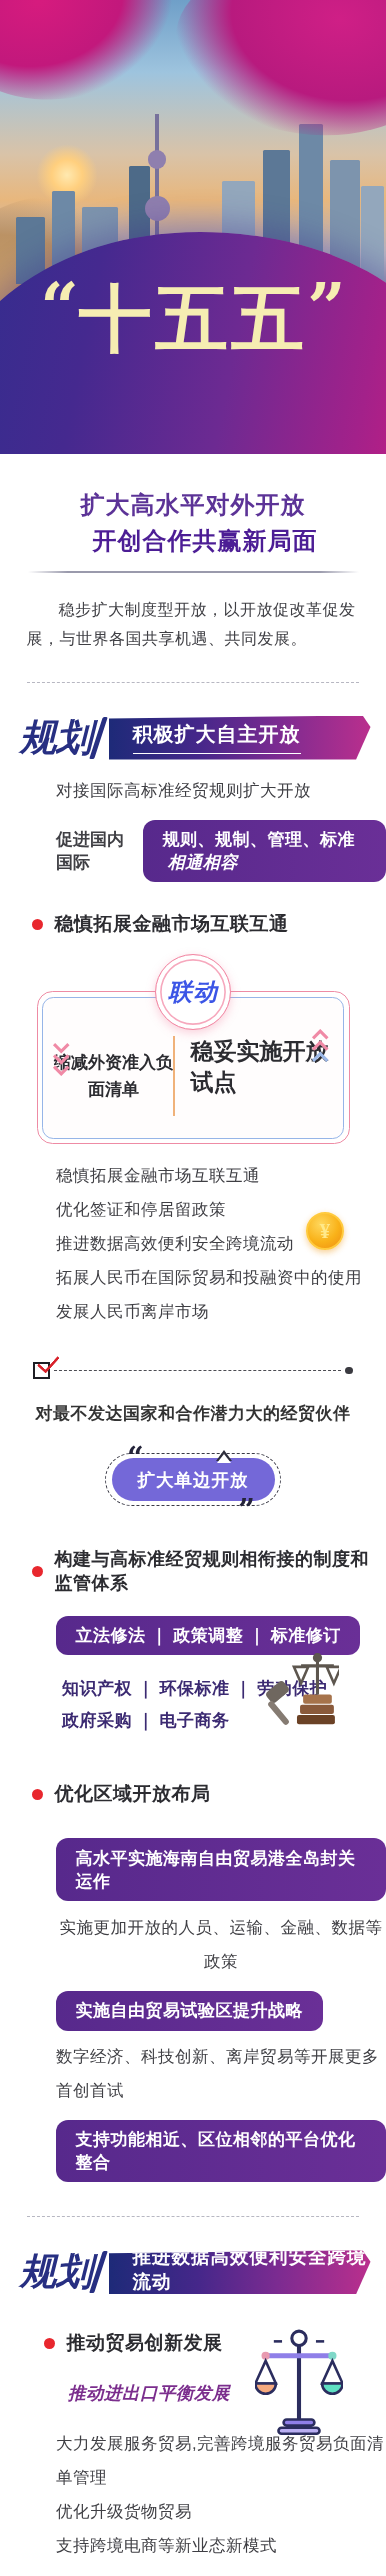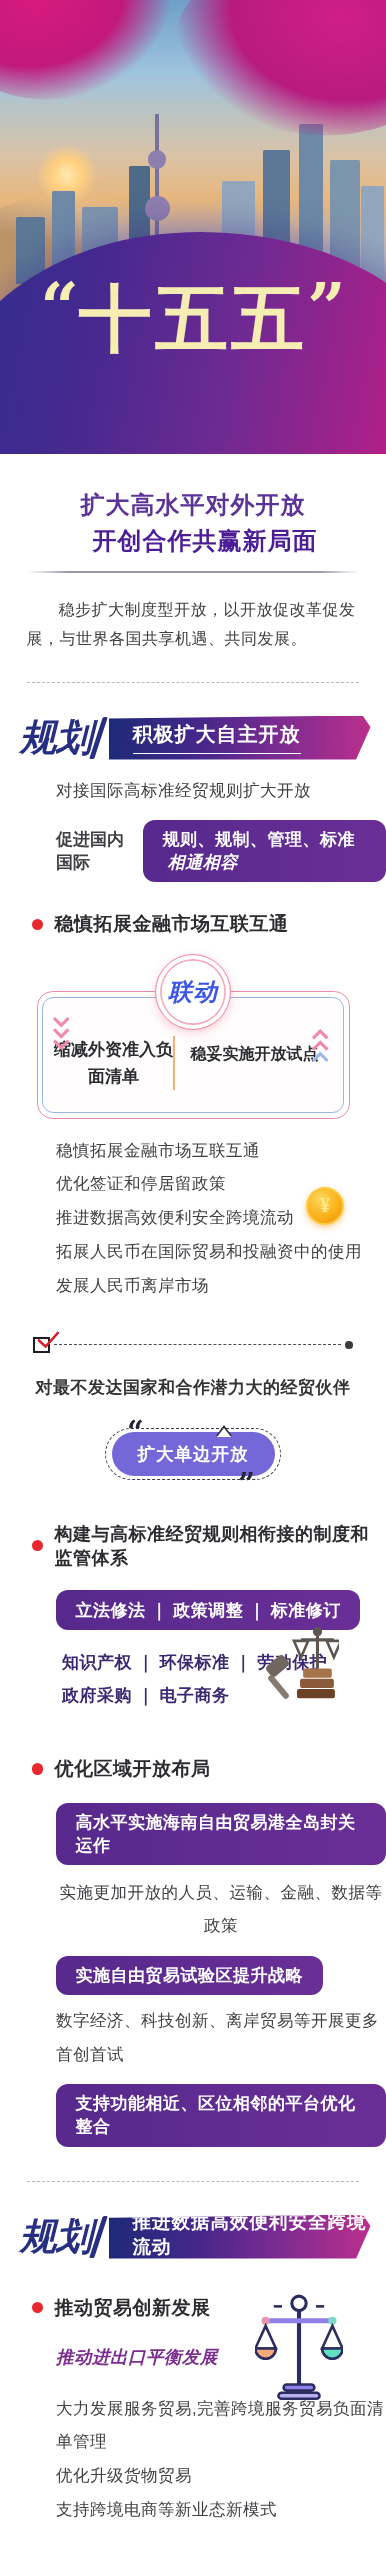--- a/index.html
+++ b/index.html
@@ -89,21 +89,21 @@
   .ld-inner { border:1.5px solid #96b5e8; border-radius:11.3px; padding:38px 10.3px 21.6px; position:relative; background:#fffdfd; }
   .ld-badge { position:absolute; top:-37px; left:50%; transform:translateX(-50%); width:76px; height:76px;
     border-radius:50%; background:#fff; border:1.5px solid #f287a3;
     box-shadow:inset 0 0 0 4.1px #fff, inset 0 0 0 5.7px #f6a8bd, 0 3.1px 9.3px rgba(240,130,160,.35);
     display:flex; align-items:center; justify-content:center;
     font-size:24px; font-weight:900; font-style:italic; color:#3b55e6; letter-spacing:1px; z-index:4; }
   .ld-cols { display:flex; align-items:center; }
   .ld-left { width:43%; text-align:center; font-size:17px; font-weight:800; color:#2c2c31; line-height:1.6; }
   .ld-sep { width:1.5px; align-self:stretch; background:#f0b27a; }
   .ld-right { flex:1; padding-left:15.5px; }
-  .ld-right .t { font-size:16px; font-weight:800; color:#2c2c31; margin-bottom:18px; }
+  .ld-right .t { font-size:23px; font-weight:800; color:#2c2c31; margin-bottom:18px; }
   .ld-right .d { font-size:16px; color:#55555c; line-height:1.55; }
   .chev { position:absolute; }
   .chev-tr { right:13.4px; top:31px; } .chev-bl { left:9.3px; bottom:62px; transform:rotate(180deg); }
 
   
   .para-coin { position:relative; }
   .coin { position:absolute; right:42px; top:53px; width:38px; height:38px; border-radius:50%;
     background:radial-gradient(circle at 38% 30%,#ffd85e 0%,#f9b219 55%,#ef8d12 100%);
     border:2.1px solid #ffca3e; box-shadow:0 2.6px 6.2px rgba(240,150,20,.45);
     display:flex; align-items:center; justify-content:center; }
@@ -256,21 +256,21 @@
     <path d="M136 34 L164 34 L150 66 Z" fill="none" stroke="#5d564e" stroke-width="5"></path>
     <rect x="18" y="70" width="44" height="26" rx="8" fill="#6f675f" transform="rotate(-40 40 83)"></rect>
     <rect x="36" y="96" width="12" height="56" rx="6" fill="#857b72" transform="rotate(-40 42 124)"></rect>
   </svg>
 </div>
 
 <div class="bullet-h" style="margin-top:44px;text-align:right;">
   <span class="dot"></span>
   <span class="txt">优化区域开放布局</span>
 </div>
-<div class="pill-row" style="margin-top:21px;">
+<div class="pill-row" style="margin-top:31px;">
   <span class="pill">高水平实施海南自由贸易港全岛封关运作</span>
 </div>
 <div class="body-block" style="margin-top:10.3px;text-align:center;">
   <div class="body-line">实施更加开放的人员、运输、金融、数据等政策</div>
 </div>
 <div class="pill-row" style="margin-top:12.4px;">
   <span class="pill">实施自由贸易试验区提升战略</span>
 </div>
 <div class="body-block" style="margin-top:9.3px;">
   <div class="body-line">数字经济、科技创新、离岸贸易等开展更多首创首试</div>
@@ -282,21 +282,21 @@
 <div class="dashed-div" style="margin-top:34px;"></div>
 
 <div class="sec-header">
   <div class="sec-label">规划</div>
   <div class="sec-slash"></div>
   <div class="sec-banner">
       <span style="font-size:18.5px;">推进数据高效便利安全跨境流动</span>
     </div>
 </div>
 
-<div style="position:relative;">
+<div style="position:relative;padding-left:12px;">
   <div class="bullet-h" style="margin-top:36px;">
     <span class="dot"></span>
     <span class="txt">推动贸易创新发展</span>
   </div>
   <div class="body-block" style="margin-top:19.6px;">
     <div class="body-line em-dark" style="color:#7b2e8d; font-size:17.5px;">推动进出口平衡发展</div>
   </div>
   <svg class="icon-abs" style="right:43px; top:-3.1px;" width="88" height="113" viewBox="0 0 170 220">
     <circle cx="85" cy="22" r="14" fill="#fff" stroke="#2b2d5e" stroke-width="6"></circle>
     <line x1="85" y1="36" x2="85" y2="180" stroke="#2b2d5e" stroke-width="8"></line>

